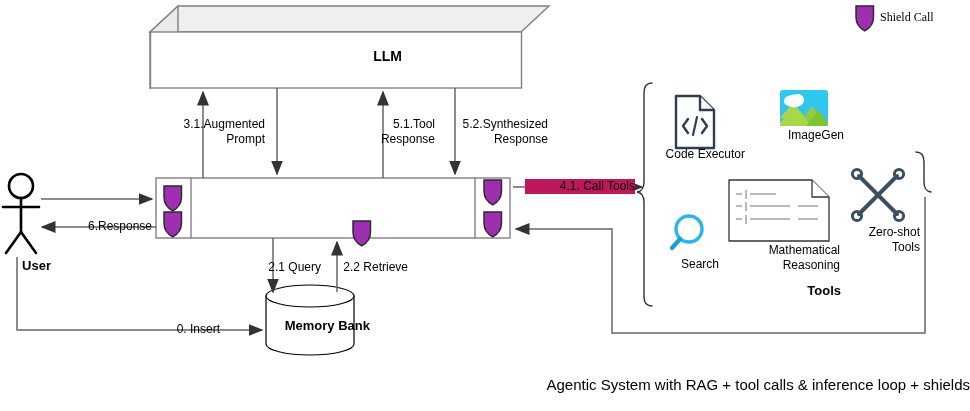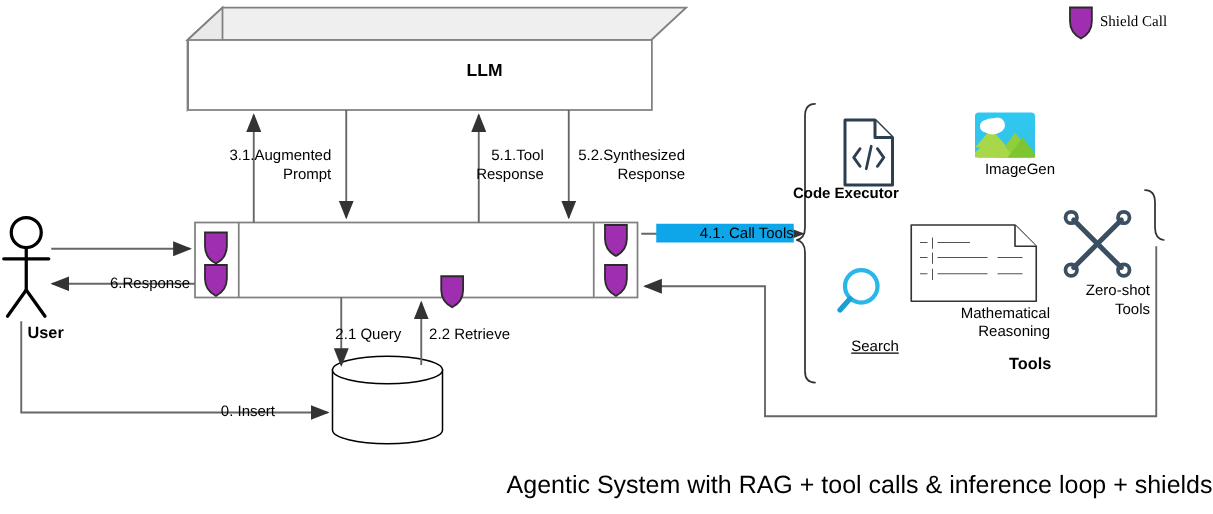--- a/index.html
+++ b/index.html
@@ -4,21 +4,21 @@
 <style>
   html,body{margin:0;padding:0;background:#ffffff;}
   body{width:970px;height:411px;position:relative;overflow:hidden;
        font-family:"Liberation Sans",sans-serif;color:#000;}
   .diagram{position:absolute;inset:0;}
   svg.layer{position:absolute;left:0;top:0;width:970px;height:411px;overflow:visible;}
   .lbl{position:absolute;text-align:right;line-height:1.22;white-space:pre;}
   .t13{font-size:13px;}
   .t12{font-size:12px;}
   .bold{font-weight:bold;}
-  .cap{font-size:20px;}
+  .cap{font-size:15px;}
   .ttl{font-size:14px;font-weight:bold;}
 </style>
 </head>
 <body>
 
 <div class="diagram">
 
   <svg class="layer" viewBox="0 0 970 411">
     <defs>
       <marker id="ah" markerWidth="10" markerHeight="8" refX="9" refY="4" orient="auto">
@@ -156,39 +156,40 @@
       <g transform="translate(353,221) scale(0.92)">
         <path d="M0,0 L19,0 L19,12 Q19,22 9.5,27 Q0,22 0,12 Z" fill="#9f2fb0" stroke="#2b2b2b" stroke-width="1.6"></path>
       </g>
       <g transform="translate(856,6) scale(0.92)">
         <path d="M0,0 L19,0 L19,12 Q19,22 9.5,27 Q0,22 0,12 Z" fill="#9f2fb0" stroke="#2b2b2b" stroke-width="1.6"></path>
       </g>
     </g>
   </svg>
 
   <div class="lbl ttl" style="left:270px;top:48px;width:132px;">LLM</div>
+  <div class="lbl t13 bold" style="left:250px;top:318px;width:120px;">Memory Bank</div>
   <div class="lbl t13 bold" style="left:-9px;top:258px;width:60px;">User</div>
 
   <div class="lbl t12" style="left:38px;top:219px;width:114px;">6.Response</div>
   <div class="lbl t12" style="left:60px;top:322px;width:160px;">0. Insert</div>
   <div class="lbl t12" style="left:231px;top:260px;width:90px;">2.1 Query</div>
   <div class="lbl t12" style="left:308px;top:260px;width:100px;">2.2 Retrieve</div>
 
   <div class="lbl t12" style="left:141px;top:117px;width:124px;">3.1.Augmented
 Prompt</div>
   <div class="lbl t12" style="left:331px;top:117px;width:104px;">5.1.Tool
 Response</div>
   <div class="lbl t12" style="left:424px;top:117px;width:124px;">5.2.Synthesized
 Response</div>
 
-  <div class="lbl t12" style="left:525px;top:179px;width:110px;background:#0ea5e9;">4.1. Call Tools</div>
+  <div class="lbl t12" style="left:525px;top:179px;width:110px;background:#be185d;">4.1. Call Tools</div>
 
-  <div class="lbl t12" style="left:619px;top:147px;width:100px;font-weight:bold;">Code Executor</div>
+  <div class="lbl t12" style="left:645px;top:147px;width:100px;">Code Executor</div>
   <div class="lbl t12" style="left:764px;top:128px;width:80px;">ImageGen</div>
-  <div class="lbl t12" style="left:659px;top:270px;width:60px;text-decoration:underline;">Search</div>
+  <div class="lbl t12" style="left:659px;top:257px;width:60px;">Search</div>
   <div class="lbl t12" style="left:718px;top:243px;width:122px;">Mathematical
 Reasoning</div>
   <div class="lbl t12" style="left:840px;top:225px;width:80px;">Zero-shot
 Tools</div>
   <div class="lbl t13 bold" style="left:731px;top:283px;width:110px;">Tools</div>
 
   <div class="lbl t12" style="left:880px;top:10px;width:84px;text-align:left;font-family:Liberation Serif, serif;">Shield Call</div>
 
   <div class="lbl cap" style="left:0px;top:376px;width:970px;">Agentic System with RAG + tool calls &amp; inference loop + shields</div>
 </div>

